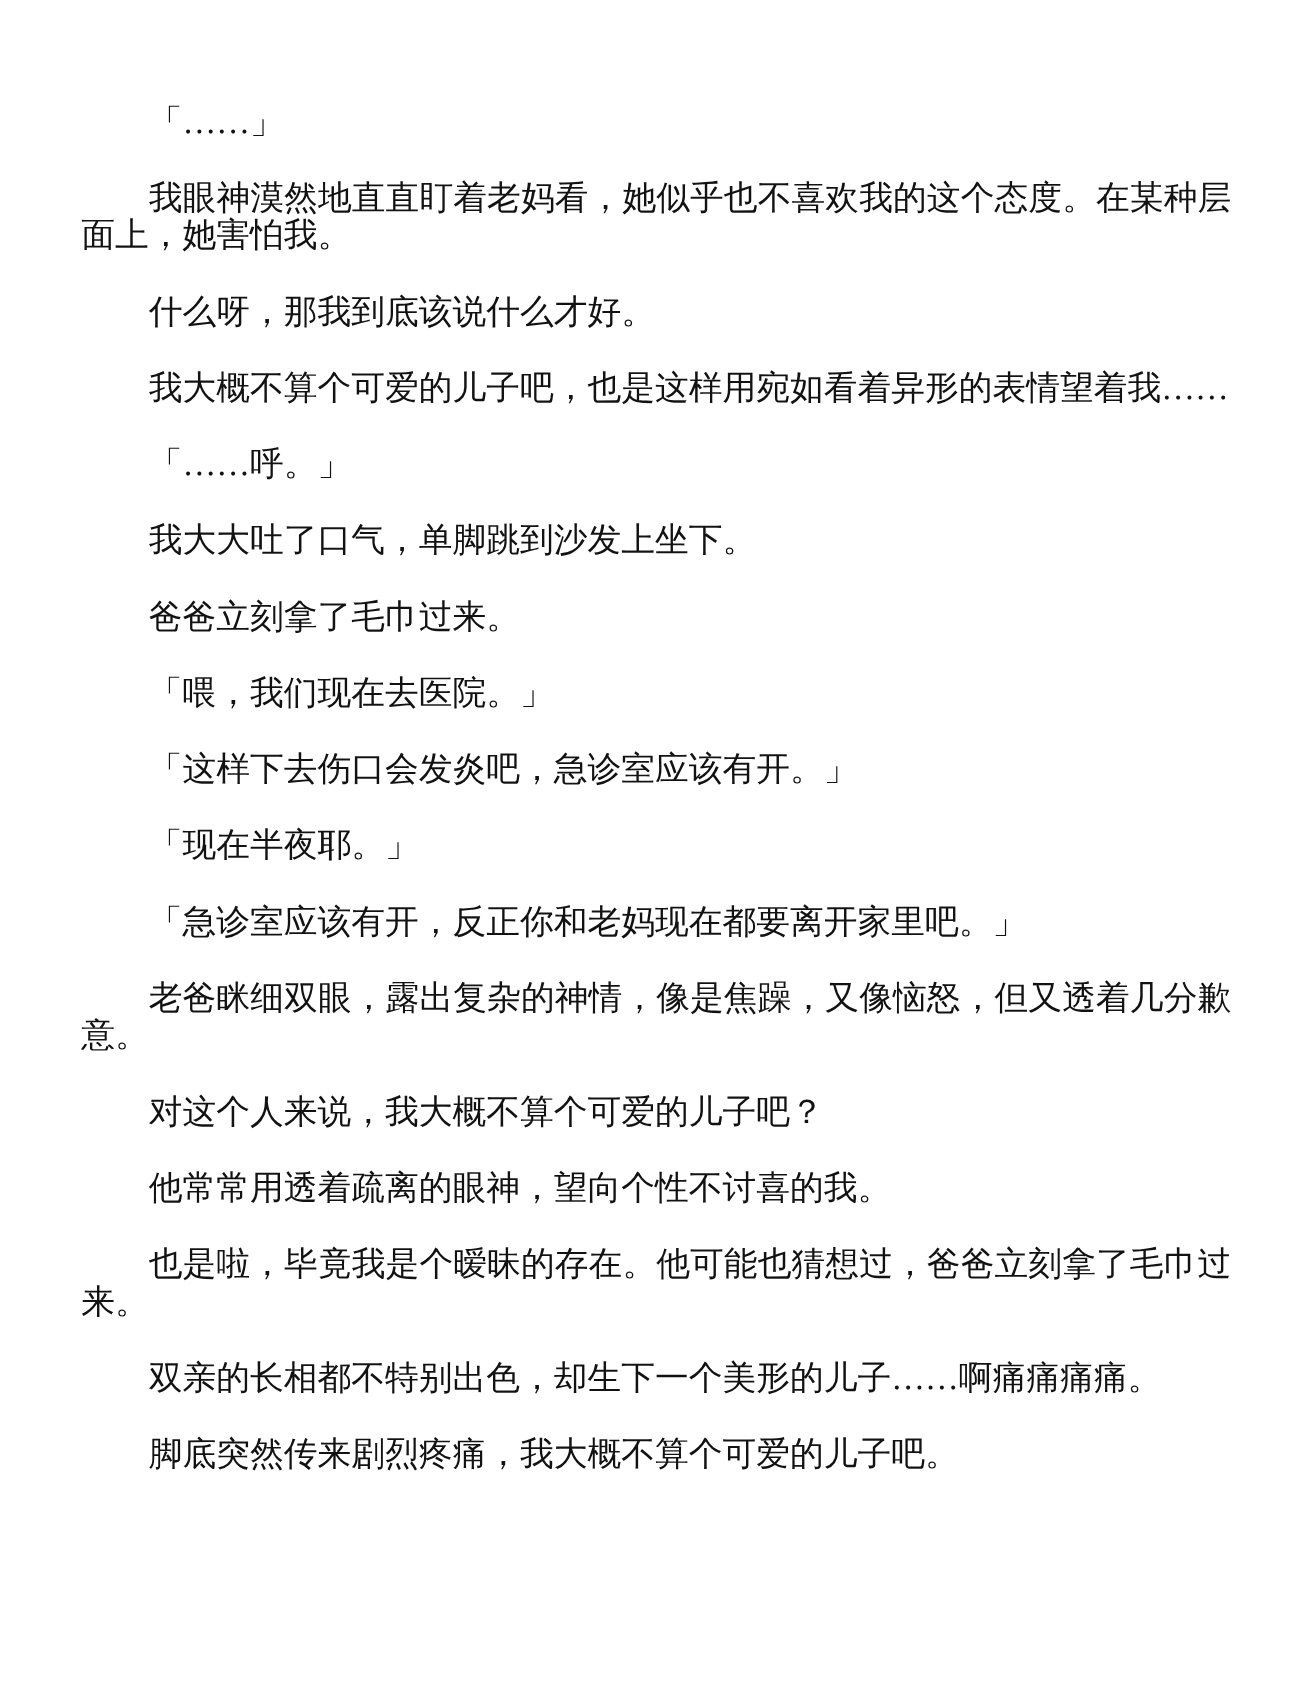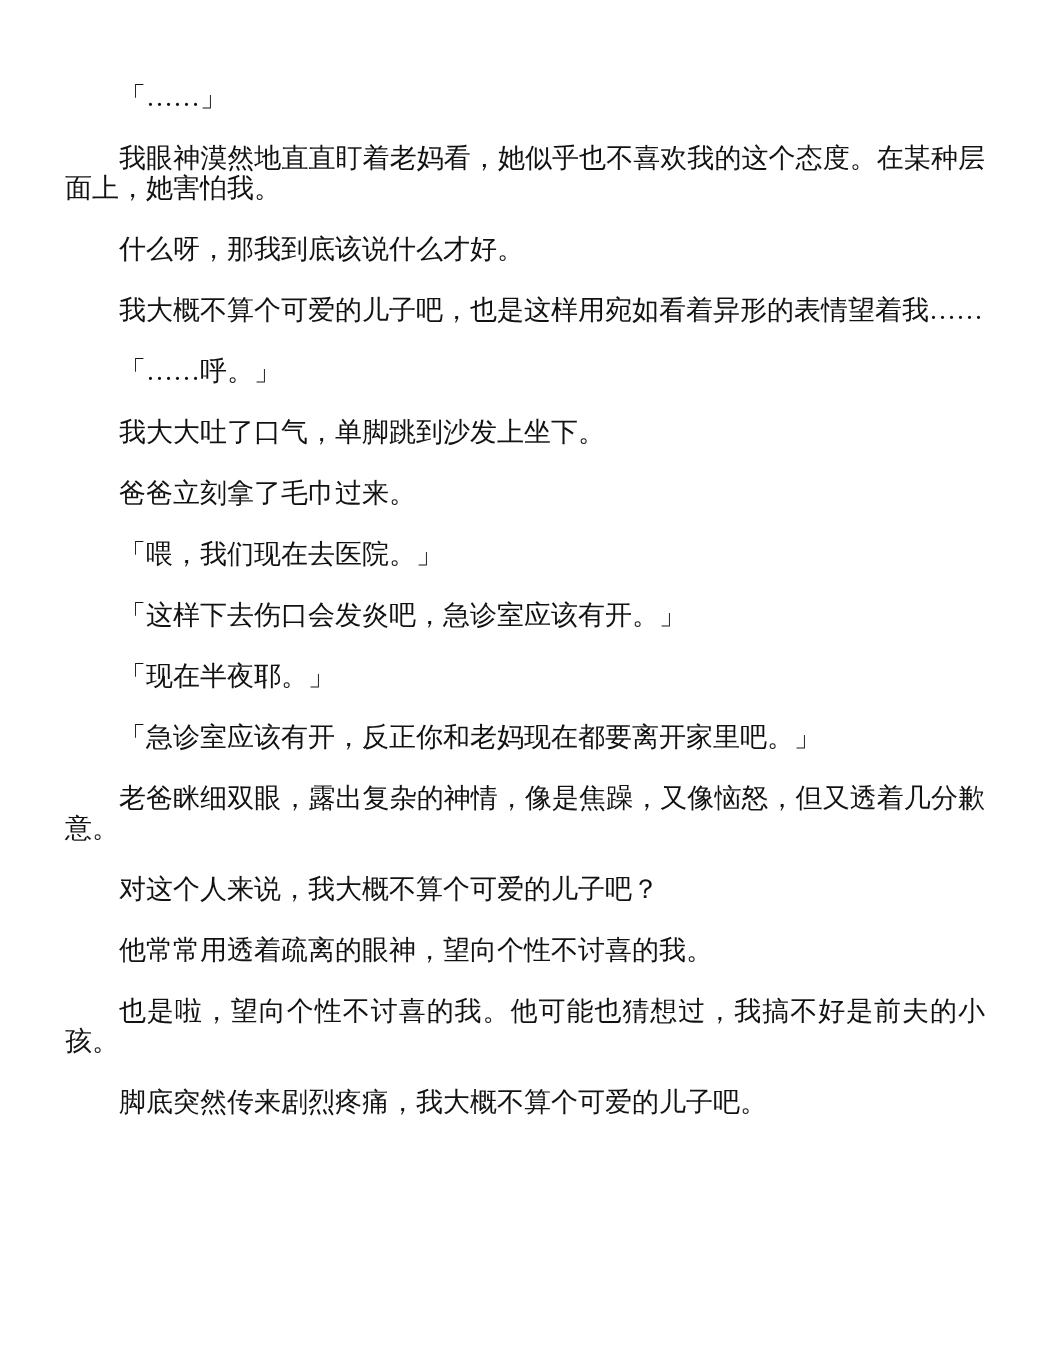--- a/index.html
+++ b/index.html
@@ -43,16 +43,17 @@
       <p class="para">「……呼。」</p>
       <p class="para">我大大吐了口气，单脚跳到沙发上坐下。</p>
       <p class="para">爸爸立刻拿了毛巾过来。</p>
       <p class="para">「喂，我们现在去医院。」</p>
       <p class="para">「这样下去伤口会发炎吧，急诊室应该有开。」</p>
       <p class="para">「现在半夜耶。」</p>
       <p class="para">「急诊室应该有开，反正你和老妈现在都要离开家里吧。」</p>
       <p class="para">老爸眯细双眼，露出复杂的神情，像是焦躁，又像恼怒，但又透着几分歉意。</p>
       <p class="para">对这个人来说，我大概不算个可爱的儿子吧？</p>
       <p class="para">他常常用透着疏离的眼神，望向个性不讨喜的我。</p>
-      <p class="para">也是啦，望向个性不讨喜的我。他可能也猜想过，我搞不好是前夫的小孩。</p>
+      <p class="para">也是啦，毕竟我是个暧昧的存在。他可能也猜想过，爸爸立刻拿了毛巾过来。</p>
+      <p class="para">双亲的长相都不特别出色，却生下一个美形的儿子……啊痛痛痛痛。</p>
       <p class="para">脚底突然传来剧烈疼痛，我大概不算个可爱的儿子吧。</p>
     </div>
 </main>
 
 </body></html>

